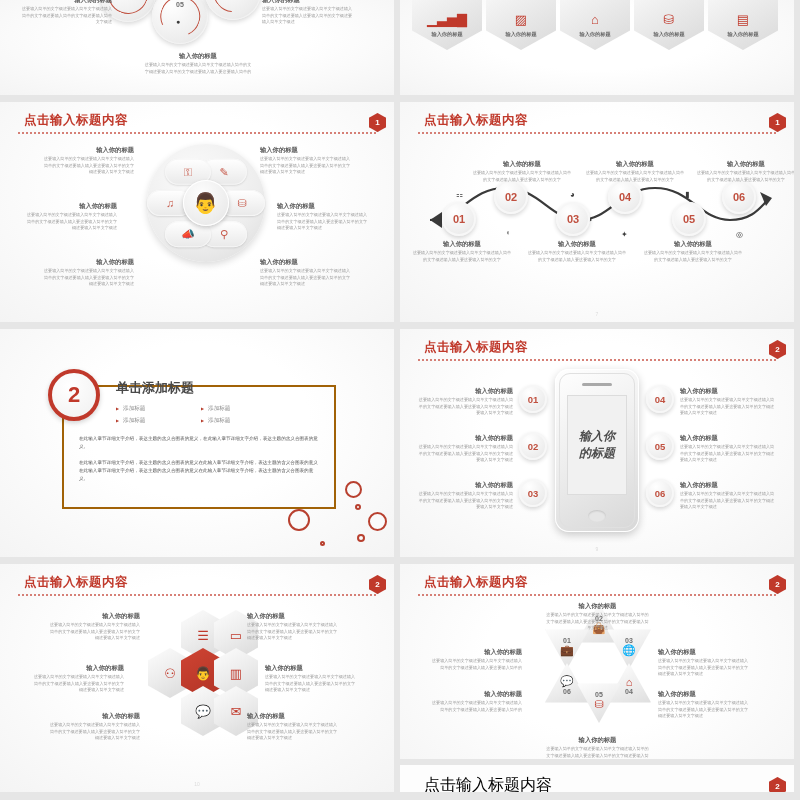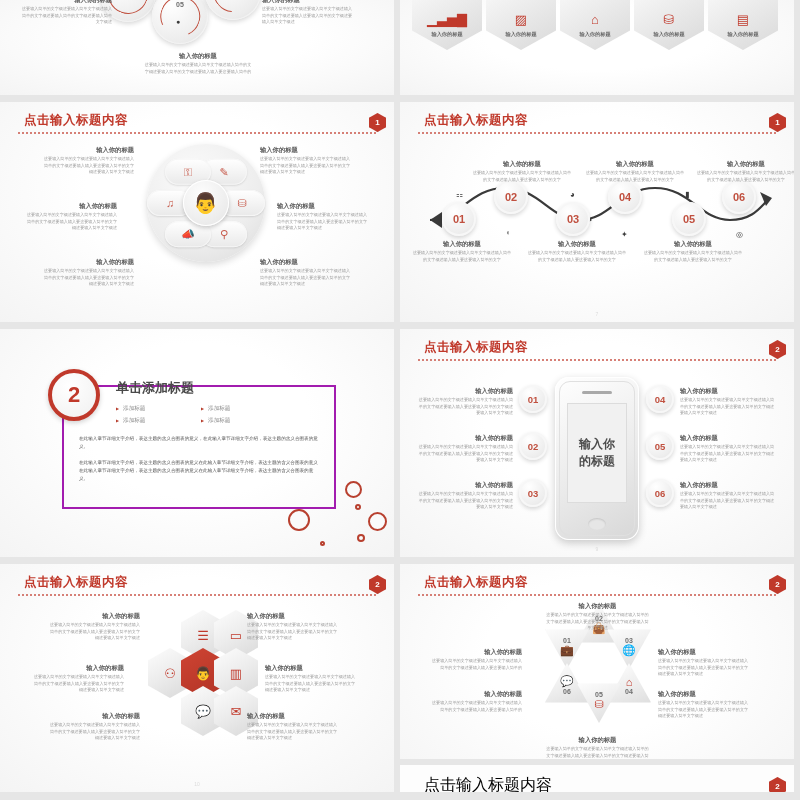--- a/index.html
+++ b/index.html
@@ -137,40 +137,41 @@
   .bignum{
     position:absolute;left:48px;top:40px;width:52px;height:52px;border-radius:50%;
     border:4px solid #c0392b;
     background:radial-gradient(circle at 38% 30%,#ffffff,#f0f0f0);
     box-shadow:0 2px 5px rgba(0,0,0,.18);
     display:flex;align-items:center;justify-content:center;
     font-size:22px;font-weight:bold;color:#c0392b;
   }
   .outbox{
     position:absolute;left:62px;top:56px;right:58px;height:124px;
-    border:2px solid #a21caf;
+    border:2px solid #a16207;
   }
   .outbox .ttl{
     position:absolute;left:52px;top:-8px;font-size:13px;font-weight:bold;color:#4a4a4a;
     font-family:"DejaVu Sans","Liberation Sans",sans-serif;
   }
   .bullets{ position:absolute;left:52px;top:18px;width:170px;display:flex;flex-wrap:wrap; }
   .bullets span{ width:50%; font-size:5.6px;color:#8a8a8a;margin-bottom:4px; }
   .bullets span::before{ content:"\25B6"; color:#b8402f; font-size:4px; margin-right:4px; }
   .para{ position:absolute;left:15px;right:12px;font-size:4.6px;color:#4e4e4e;line-height:1.75; }
   .bubbles div{
     position:absolute;border-radius:50%;border:2px solid #b8402f;background:#fafafa;
   }
 
   
   .phone{
-    position:absolute;left:50%;top:48px;margin-left:-42px;width:84px;height:163px;
+    position:absolute;left:50%;top:40px;margin-left:-42px;width:84px;height:163px;
     border-radius:14px;
     background:linear-gradient(150deg,#ffffff,#ebebeb 55%,#d7d7d7);
     box-shadow:0 3px 8px rgba(0,0,0,.2), inset 0 0 0 1px #fff;
+    font-style:italic;
   }
   .phone .inner{ position:absolute;inset:4px;border-radius:11px;border:1px solid #e0e0e0; }
   .phone .spk{ position:absolute;left:50%;top:14px;margin-left:-15px;width:30px;height:3px;border-radius:2px;background:#a9a9a9;}
   .phone .scr{
     position:absolute;left:12px;right:12px;top:26px;height:100px;
     background:#f1f1f1;border:1px solid #dcdcdc;
     display:flex;flex-direction:column;align-items:center;justify-content:center;
     font-size:12px;font-weight:bold;color:#4d4d4d;line-height:1.4;
   }
   .phone .home{position:absolute;left:50%;bottom:10px;margin-left:-9px;width:18px;height:12px;border-radius:50%;background:#e6e6e6;box-shadow:inset 0 1px 2px rgba(0,0,0,.15);}

